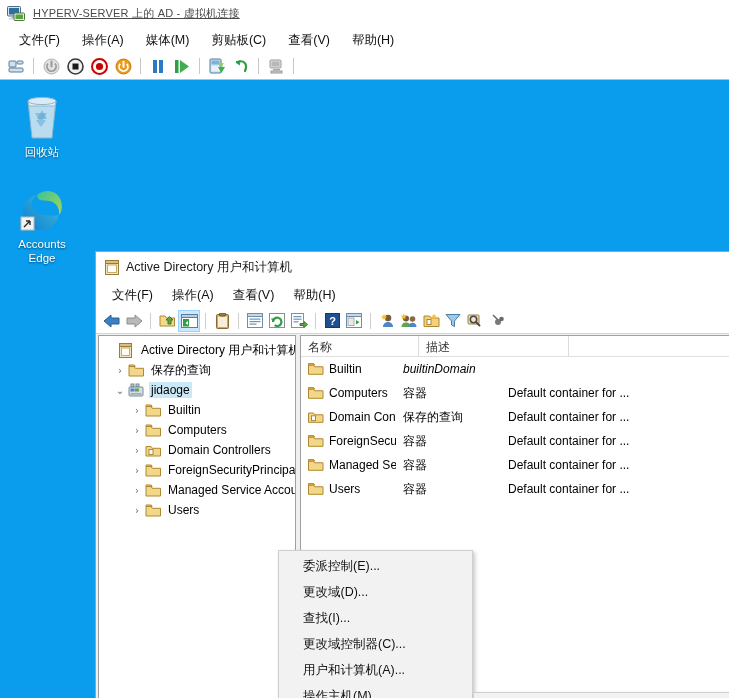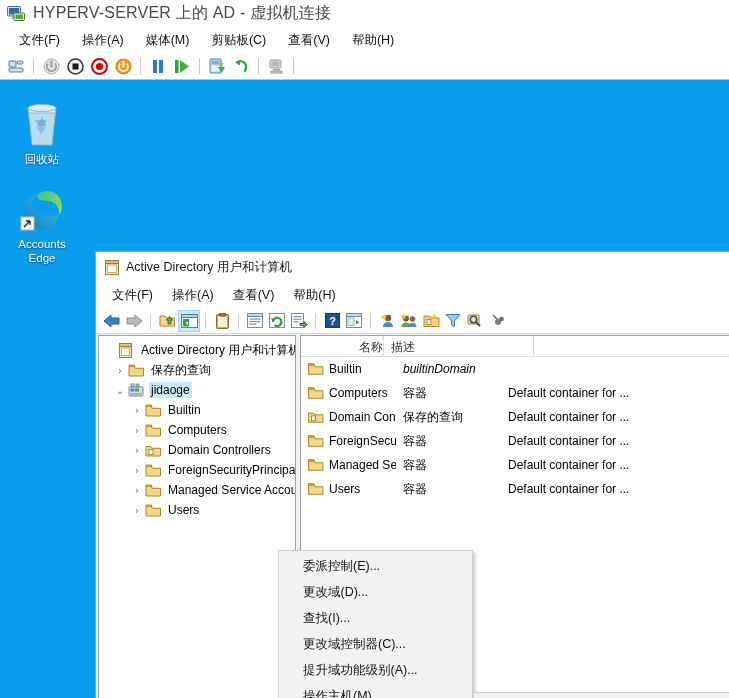--- a/index.html
+++ b/index.html
@@ -19,22 +19,23 @@
   .vm-titlebar {
     position: absolute; left: 0; top: 0; width: 729px; height: 28px;
     background: #ffffff;
     display: flex; align-items: center; padding-left: 7px;
     border-bottom: 1px solid #ffffff;
   }
   .vm-title-icon {
     width: 18px; height: 16px; margin-right: 8px; position: relative; flex: none;
   }
   .vm-title-text {
-    font-size: 16px; color: #4a4a4a; letter-spacing: .2px;
+    font-size: 11px; color: #4a4a4a; letter-spacing: .2px;
     white-space: nowrap;
+    text-decoration: underline;
   }
   .vm-menubar {
     position: absolute; left: 0; top: 28px; width: 729px; height: 25px;
     background: #ffffff;
     display: flex; align-items: center; padding-left: 10px;
   }
   .vm-menubar .mi {
     font-size: 12.5px; color: #0f0f0f; padding: 2px 9px; margin-right: 4px;
     white-space: nowrap; cursor: default;
   }
@@ -244,21 +245,21 @@
         <rect x="3.5" y="2.5" width="8" height="5" fill="#b8b8b8"></rect>
         <rect x="5" y="10" width="7" height="1.5" fill="#aaa"></rect>
         <rect x="3" y="12" width="11" height="2" fill="#cfcfcf" stroke="#9a9a9a"></rect>
       </svg>
     </div>
     <div class="tb-sep"></div>
   </div>
 
   <div id="desktop">
 
-    <div class="desk-icon" style="left:0px; top:19px;">
+    <div class="desk-icon" style="left:0px; top:12px;">
       <div class="glyph">
         <svg width="46" height="48" viewBox="0 0 46 48">
           <path d="M9 8 L37 8 L33 45 L13 45 Z" fill="#c9e2f0" opacity="0.92" stroke="#8fb6cc"></path>
           <path d="M9 8 L37 8 L36 13 L10 13 Z" fill="#e4f1f8" stroke="#8fb6cc"></path>
           <ellipse cx="23" cy="8" rx="14" ry="3.6" fill="#dbeaf4" stroke="#8fb6cc"></ellipse>
           <path d="M16 20 l4 7 -3 0 5 7 5-7 -3 0 4-7 z" fill="#7db8dc" opacity="0.8"></path>
           <path d="M23 17 l5 9 -10 0 z" fill="#5fa7d4" opacity="0.55"></path>
         </svg>
       </div>
       <div>回收站</div>
@@ -537,21 +538,21 @@
             </div>
 
           </div>
 
         </div>
 
         <div class="mmc-splitter"></div>
 
         <div class="mmc-pane-right">
           <div class="lv-head">
-            <div class="hc" style="width:83px;text-align:right;">名称</div>
+            <div class="hc" style="width:118px;">名称</div>
             <div class="hc" style="width:150px;">描述</div>
             <div class="hc" style="flex:1;"></div>
           </div>
 
           <div class="lv-row">
             <div class="lv-c" style="width:95px; display:flex; align-items:center;">
               <span class="lv-icon">
                 <svg width="16" height="14" viewBox="0 0 16 14">
                     <path d="M0.5 3 h5 l1.3 1.8 h8.2 v7.5 h-14.5 z" fill="#f3d789" stroke="#b0882f"></path>
                     <path d="M0.5 1.6 h5.2 l1 1.4 h-6.2z" fill="#e9c872" stroke="#b0882f"></path>
@@ -643,21 +644,21 @@
         <div class="cm-item">
             <span>更改域(D)...</span>
           </div>
         <div class="cm-item">
             <span>查找(I)...</span>
           </div>
         <div class="cm-item">
             <span>更改域控制器(C)...</span>
           </div>
         <div class="cm-item">
-            <span>提升域功能级别(A)...</span>
+            <span>用户和计算机(A)...</span>
           </div>
         <div class="cm-item">
             <span>操作主机(M)...</span>
           </div>
 
       </div>
 
       <div id="submenu">
         <div class="sm-item"></div>
 

